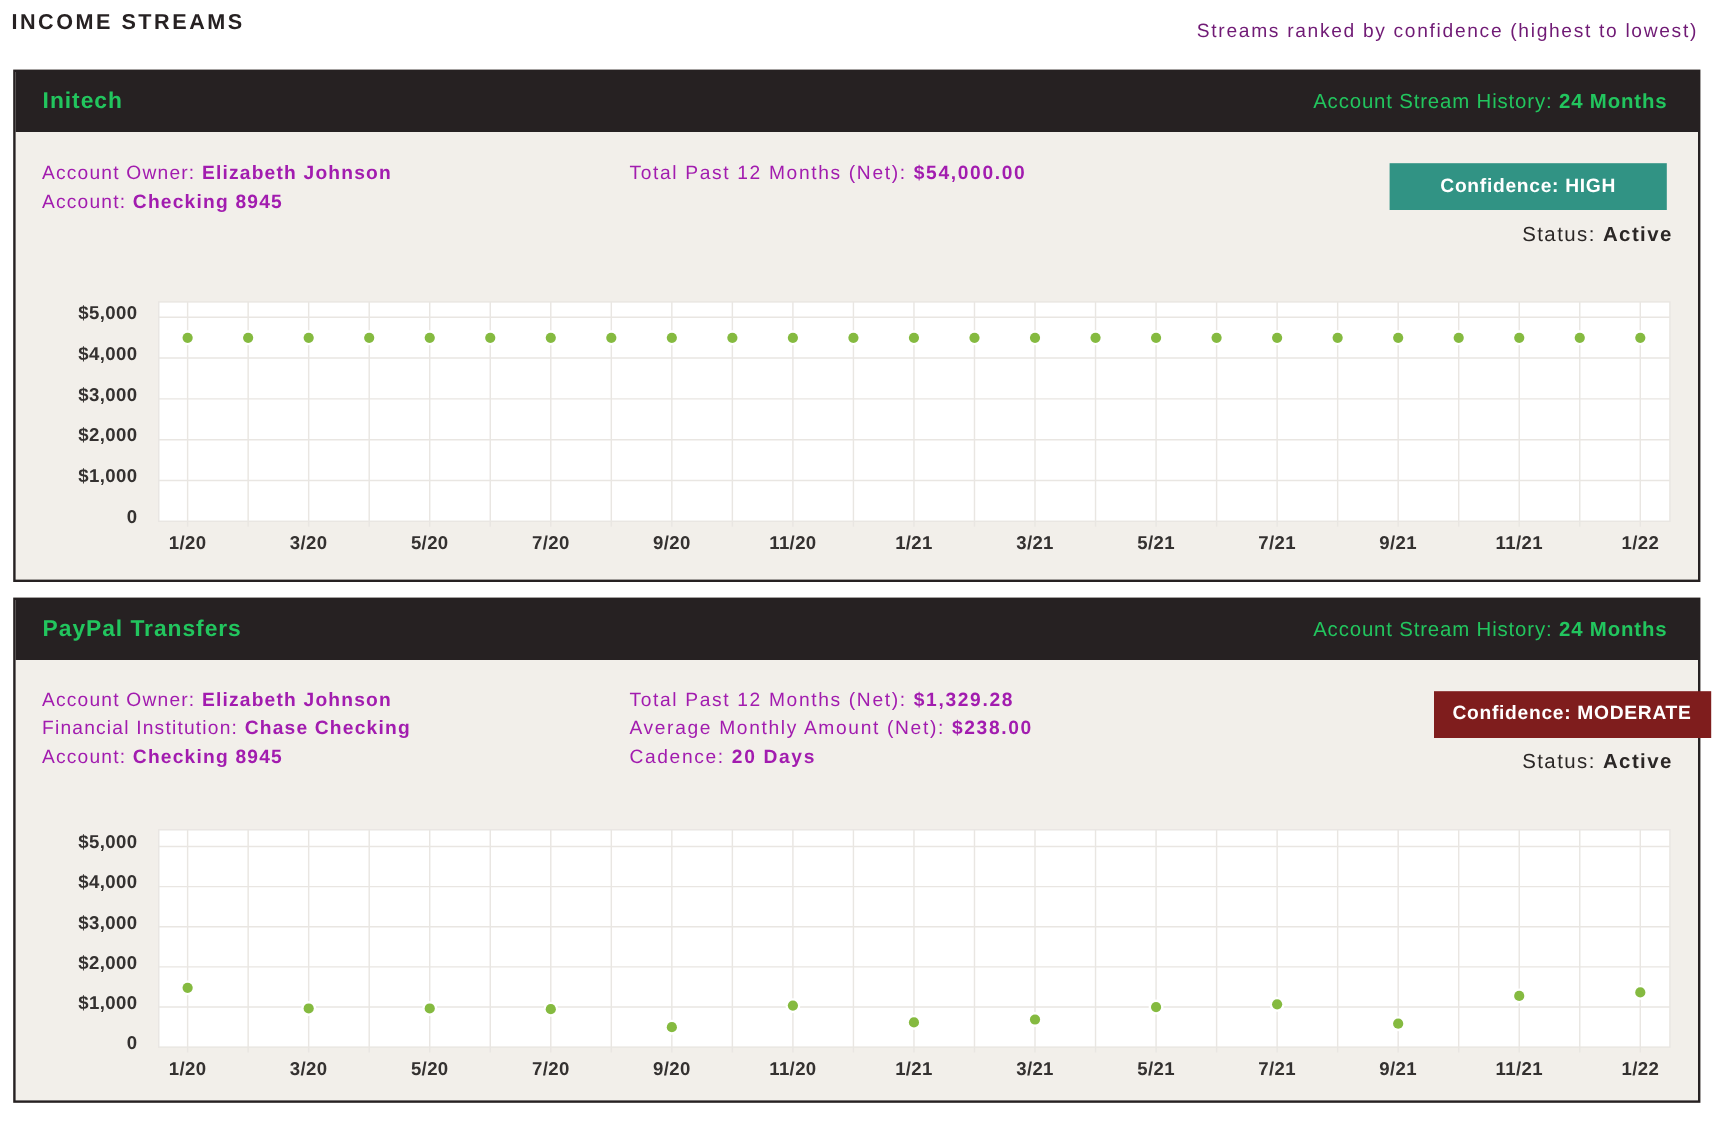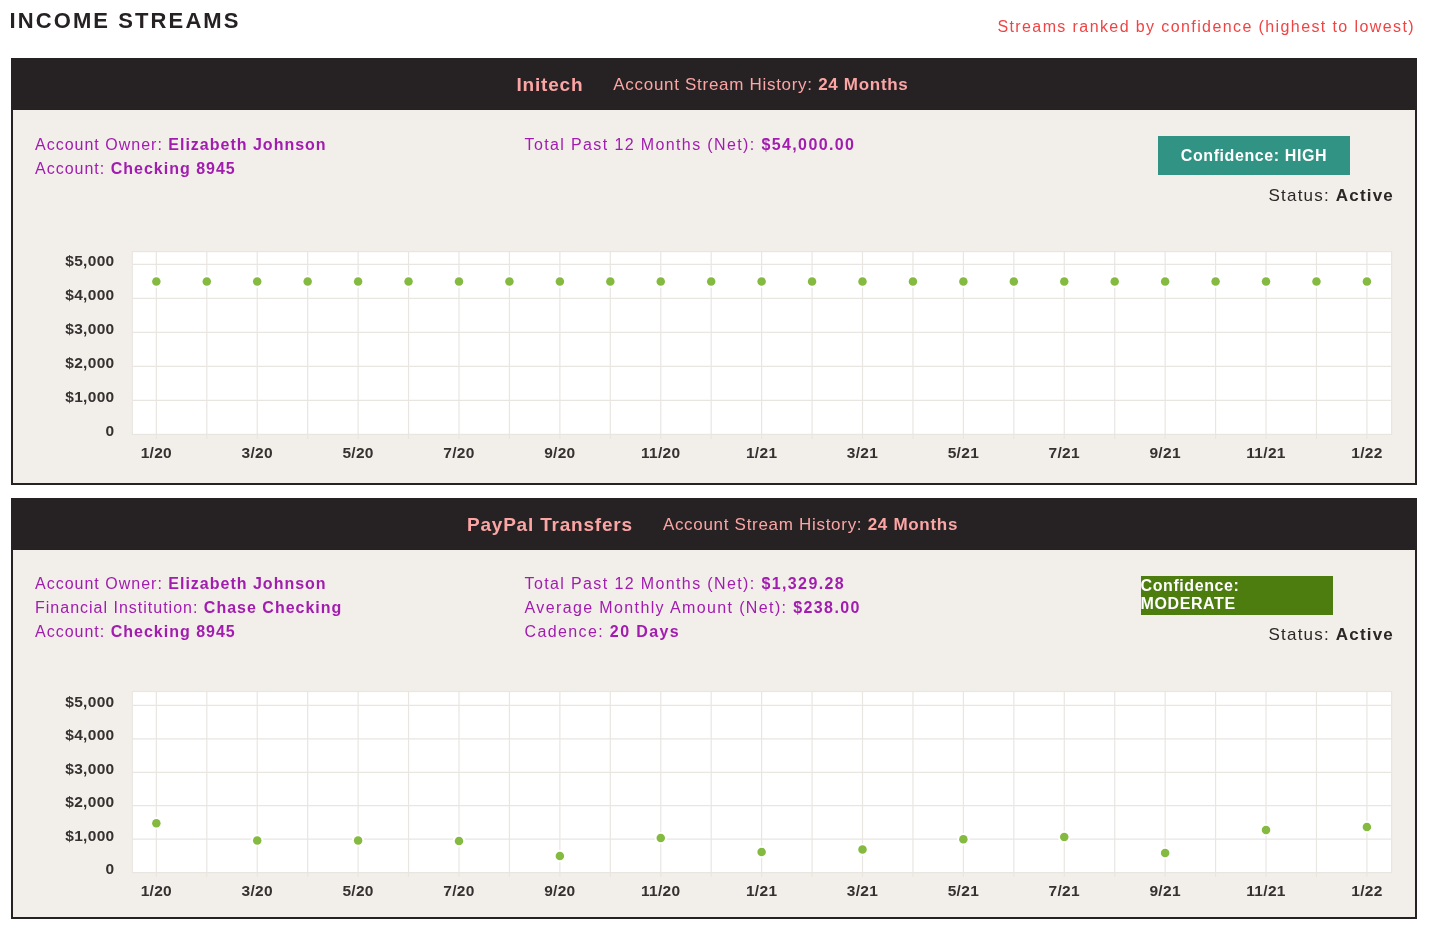--- a/index.html
+++ b/index.html
@@ -1,28 +1,28 @@
 <!DOCTYPE html>
 <html><head><meta charset="utf-8">
 <style>
 * { margin:0; padding:0; box-sizing:border-box; }
 html,body { width:1430px; height:935px; background:#ffffff; font-family:"Liberation Sans", sans-serif; position:relative; overflow:hidden; }
 .abs { position:absolute; }
 .card { position:absolute; left:10.5px; width:1406px; border:2px solid #262122; background:#f2efea; }
-.chead { height:50px; background:#262122; color:#fca5a5; display:flex; align-items:center; justify-content:center; padding:0 25px 0 23px; }
+.chead { height:50px; background:#262122; color:#22c55e; display:flex; align-items:center; justify-content:space-between; padding:0 25px 0 23px; }
 .chead .t { font-size:19px; font-weight:bold; letter-spacing:0.8px; }
 .chead .r { font-size:17px; letter-spacing:0.7px;margin-left:30px; }
 .il { font-size:16px; letter-spacing:1.0px; color:#a21caf; line-height:24.2px; }
 .c2 .il { letter-spacing:1.38px; }
-.badge { position:absolute; width:192px; height:39px; color:#fff; font-weight:bold; font-size:16px; letter-spacing:0.6px; display:flex; align-items:center; justify-content:center; }
+.badge { position:absolute; width:231px; height:39px; color:#fff; font-weight:bold; font-size:16px; letter-spacing:0.6px; display:flex; align-items:center; justify-content:center; }
 .status { position:absolute; font-size:17px; letter-spacing:1.2px; color:#2b2726; text-align:right; }
 </style></head>
 <body>
-<div class="abs" style="left:9.5px;top:7.5px;font-size:22px;font-weight:bold;letter-spacing:2.1px;color:#262122">INCOME STREAMS</div>
-<div class="abs" style="right:15px;top:17.5px;font-size:16px;letter-spacing:1.4px;color:#ef4444">Streams ranked by confidence (highest to lowest)</div>
+<div class="abs" style="left:9.5px;top:7.5px;font-size:18px;font-weight:bold;letter-spacing:2.1px;color:#262122">INCOME STREAMS</div>
+<div class="abs" style="right:15px;top:17.5px;font-size:16px;letter-spacing:1.4px;color:#701a75">Streams ranked by confidence (highest to lowest)</div>
 
 <div class="card" style="top:58px;height:427px">
   <div class="chead">
       <span class="t">Initech</span>
       <span class="r">Account Stream History: <b>24 Months</b></span>
     </div>
   <div class="abs" style="left:22.5px;top:72.5px">
     <div class="il">Account Owner: <b>Elizabeth Johnson</b></div>
     <div class="il">Account: <b>Checking 8945</b></div>
   </div>
@@ -144,21 +144,21 @@
   <div class="abs" style="left:22.5px;top:72.5px">
     <div class="il">Account Owner: <b>Elizabeth Johnson</b></div>
     <div class="il">Financial Institution: <b>Chase Checking</b></div>
     <div class="il">Account: <b>Checking 8945</b></div>
   </div>
   <div class="abs c2" style="left:512px;top:72.5px">
     <div class="il">Total Past 12 Months (Net): <b>$1,329.28</b></div>
     <div class="il">Average Monthly Amount (Net): <b>$238.00</b></div>
     <div class="il">Cadence: <b>20 Days</b></div>
   </div>
-  <div class="badge" style="left:1128px;top:76px;background:#4d7c0f">Confidence: MODERATE</div>
+  <div class="badge" style="left:1182px;top:76px;background:#7f1d1d">Confidence: MODERATE</div>
   <div class="status" style="right:20.5px;top:125.5px">Status: <b>Active</b></div>
 </div>
 <svg style="position:absolute;left:12px;top:685px" width="1404" height="228" viewBox="12 685 1404 228">
 <rect x="132.3" y="691.5" width="1259.3" height="181.10" fill="#ffffff"></rect>
 <line x1="156.35" y1="691.5" x2="156.35" y2="877.10" stroke="#e9e6e2" stroke-width="1.2"></line>
 <line x1="206.79" y1="691.5" x2="206.79" y2="877.10" stroke="#e9e6e2" stroke-width="1.2"></line>
 <line x1="257.23" y1="691.5" x2="257.23" y2="877.10" stroke="#e9e6e2" stroke-width="1.2"></line>
 <line x1="307.67" y1="691.5" x2="307.67" y2="877.10" stroke="#e9e6e2" stroke-width="1.2"></line>
 <line x1="358.11" y1="691.5" x2="358.11" y2="877.10" stroke="#e9e6e2" stroke-width="1.2"></line>
 <line x1="408.55" y1="691.5" x2="408.55" y2="877.10" stroke="#e9e6e2" stroke-width="1.2"></line>

